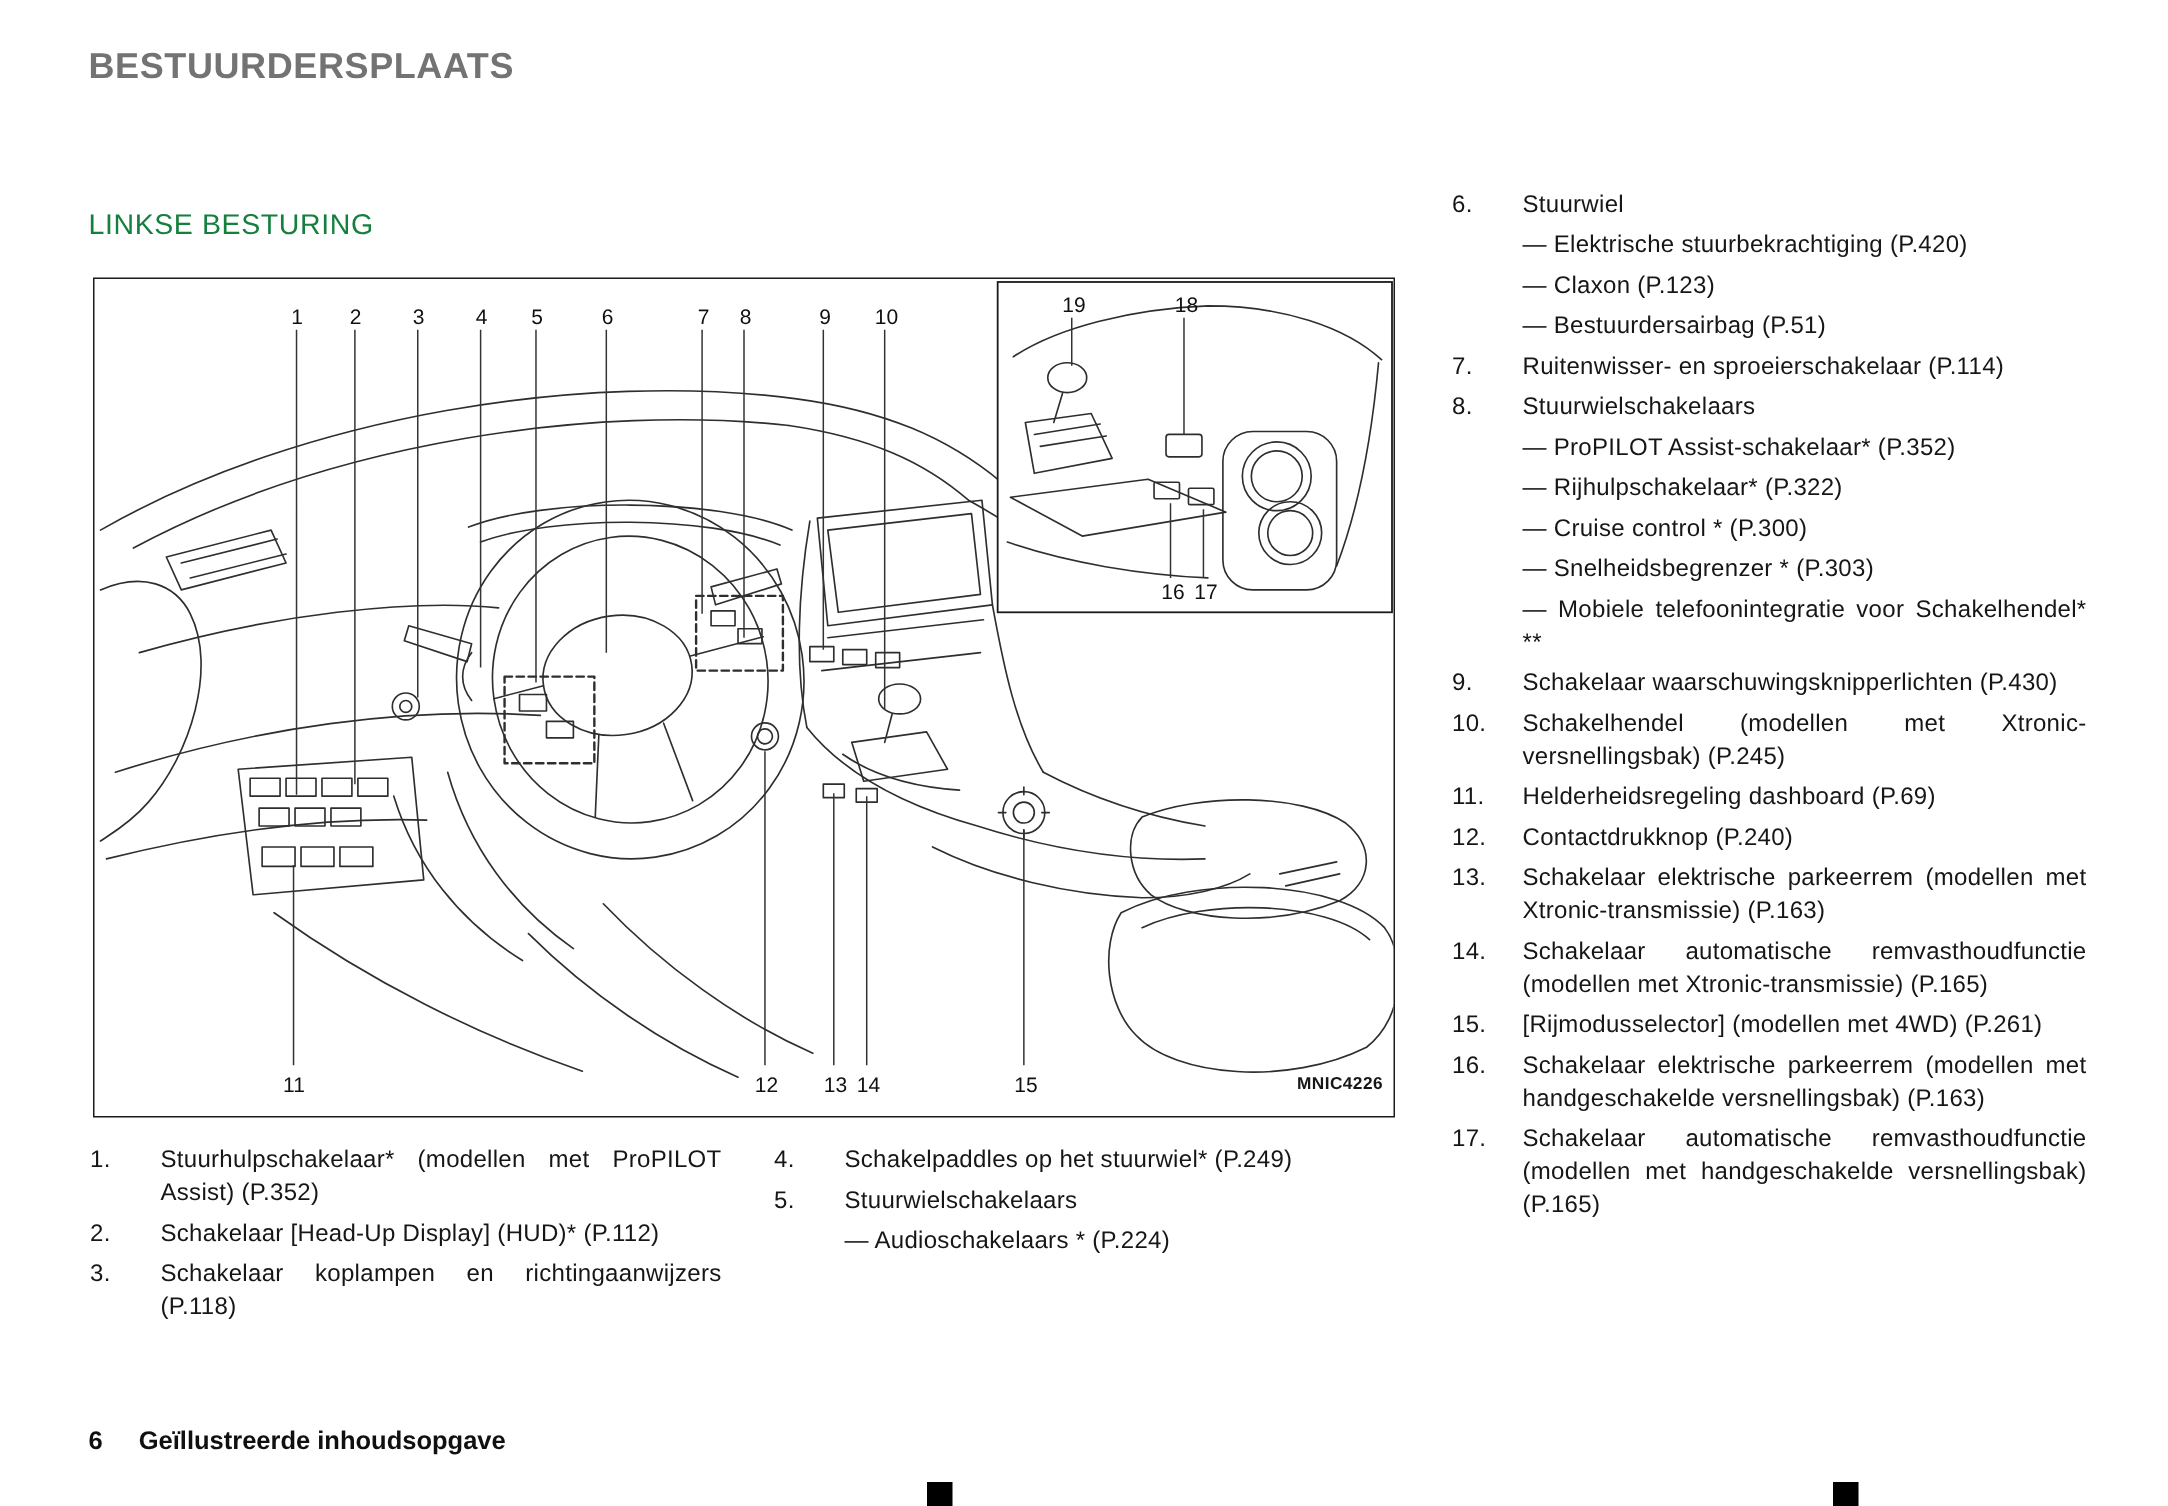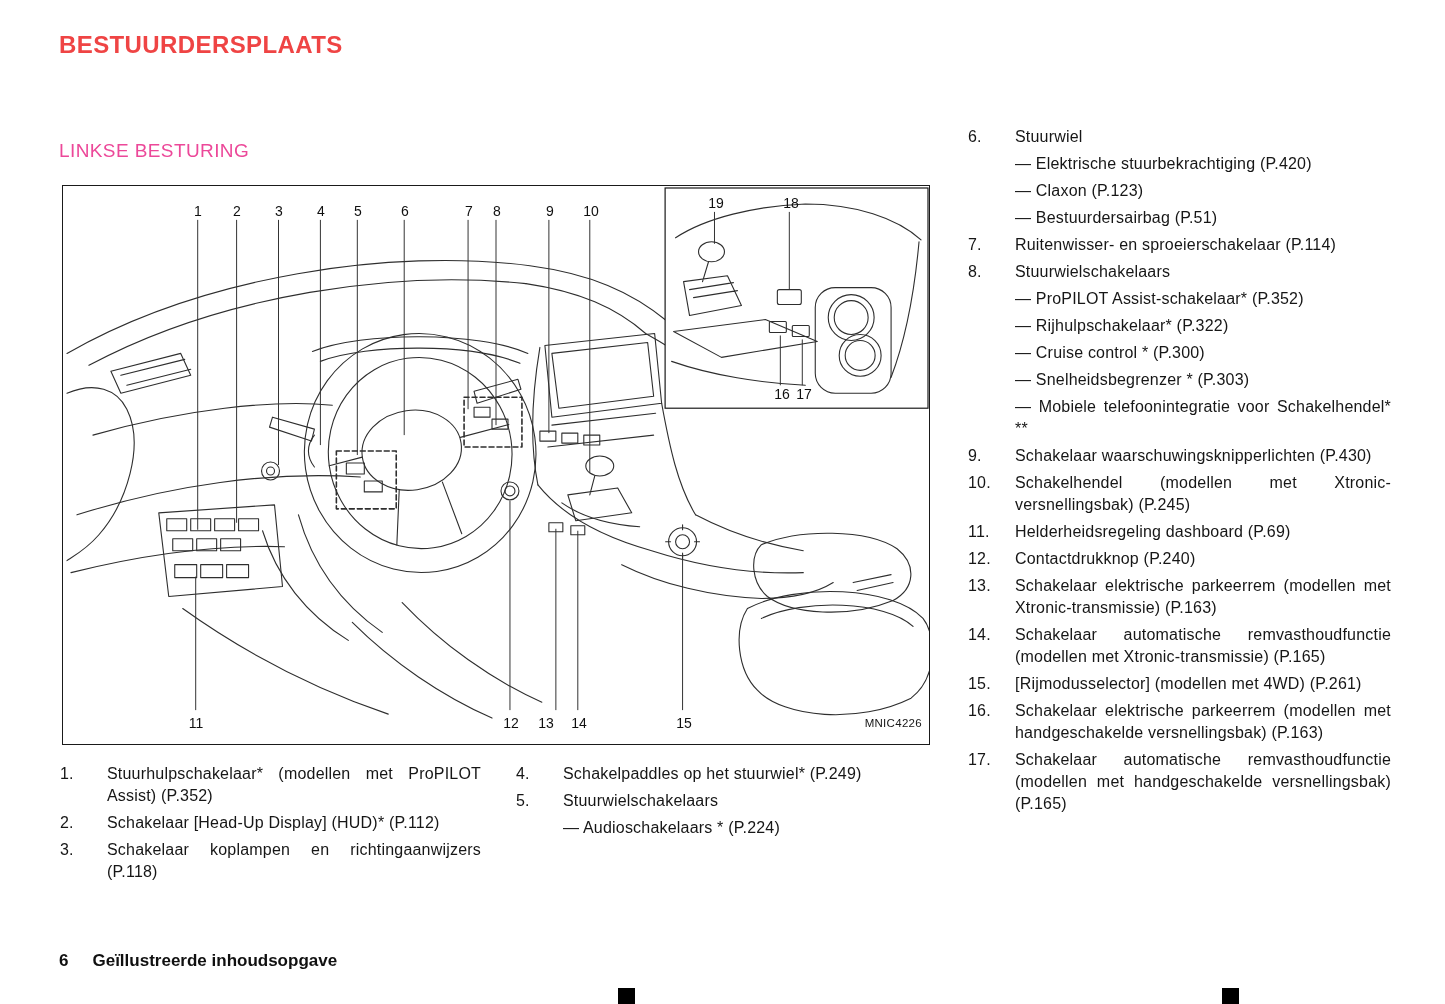--- a/index.html
+++ b/index.html
@@ -8,39 +8,39 @@
     background:#ffffff;
     font-family:"Liberation Sans", sans-serif;
     color:#161616;
     position:relative;
     overflow:hidden;
   }
   .page { position:absolute; inset:0; }
 
   .title {
     position:absolute; left:59px; top:31px;
-    font-size:24px; font-weight:700; letter-spacing:0.4px; color:#ef4444;
+    font-size:24px; font-weight:700; letter-spacing:0.4px; color:#737373;
   }
   .section-heading {
     position:absolute; left:59px; top:140px;
-    font-size:19px; font-weight:400; letter-spacing:0.4px; color:#ec4899;
+    font-size:19px; font-weight:400; letter-spacing:0.4px; color:#15803d;
   }
 
   .figure {
     position:absolute; left:62px; top:185px; width:868px; height:560px;
     border:1px solid #1a1a1a; background:#fff;
   }
   .figure svg { position:absolute; left:0; top:0; width:100%; height:100%; }
   .callout {
     position:absolute; transform:translate(-50%,-50%);
     font-size:14px; color:#101010; line-height:1; white-space:nowrap;
   }
   .figure-code {
     position:absolute; right:7px; bottom:15px;
-    font-size:11.5px; font-weight:400; letter-spacing:0.3px;margin-top:21px;
+    font-size:11.5px; font-weight:700; letter-spacing:0.3px;margin-top:21px;
   }
 
   .legend-col { position:absolute; }
   #legend-col1 { left:60px;  top:763px; width:421px; }
   #legend-col2 { left:516px; top:763px; width:418px; }
   #legend-right{ left:968px; top:126px; width:423px; }
   .legend-row { display:flex; margin-bottom:5px; }
   .legend-num {
     flex:none; width:47px; font-size:16px; line-height:22px; letter-spacing:0.2px;
   }
@@ -187,21 +187,21 @@
     <span class="callout" style="left:216px;top:25px">3</span>
     <span class="callout" style="left:258px;top:25px">4</span>
     <span class="callout" style="left:295px;top:25px">5</span>
     <span class="callout" style="left:342px;top:25px">6</span>
     <span class="callout" style="left:406px;top:25px">7</span>
     <span class="callout" style="left:434px;top:25px">8</span>
     <span class="callout" style="left:487px;top:25px">9</span>
     <span class="callout" style="left:528px;top:25px">10</span>
     <span class="callout" style="left:133px;top:537px">11</span>
     <span class="callout" style="left:448px;top:537px">12</span>
-    <span class="callout" style="left:483px;top:537px">13</span>
+    <span class="callout" style="left:494px;top:537px">13</span>
     <span class="callout" style="left:516px;top:537px">14</span>
     <span class="callout" style="left:621px;top:537px">15</span>
     <span class="callout" style="left:719px;top:208px">16</span>
     <span class="callout" style="left:741px;top:208px">17</span>
     <span class="callout" style="left:728px;top:17px">18</span>
     <span class="callout" style="left:653px;top:17px">19</span>
 
     <span class="figure-code">MNIC4226</span>
   </div>
 

